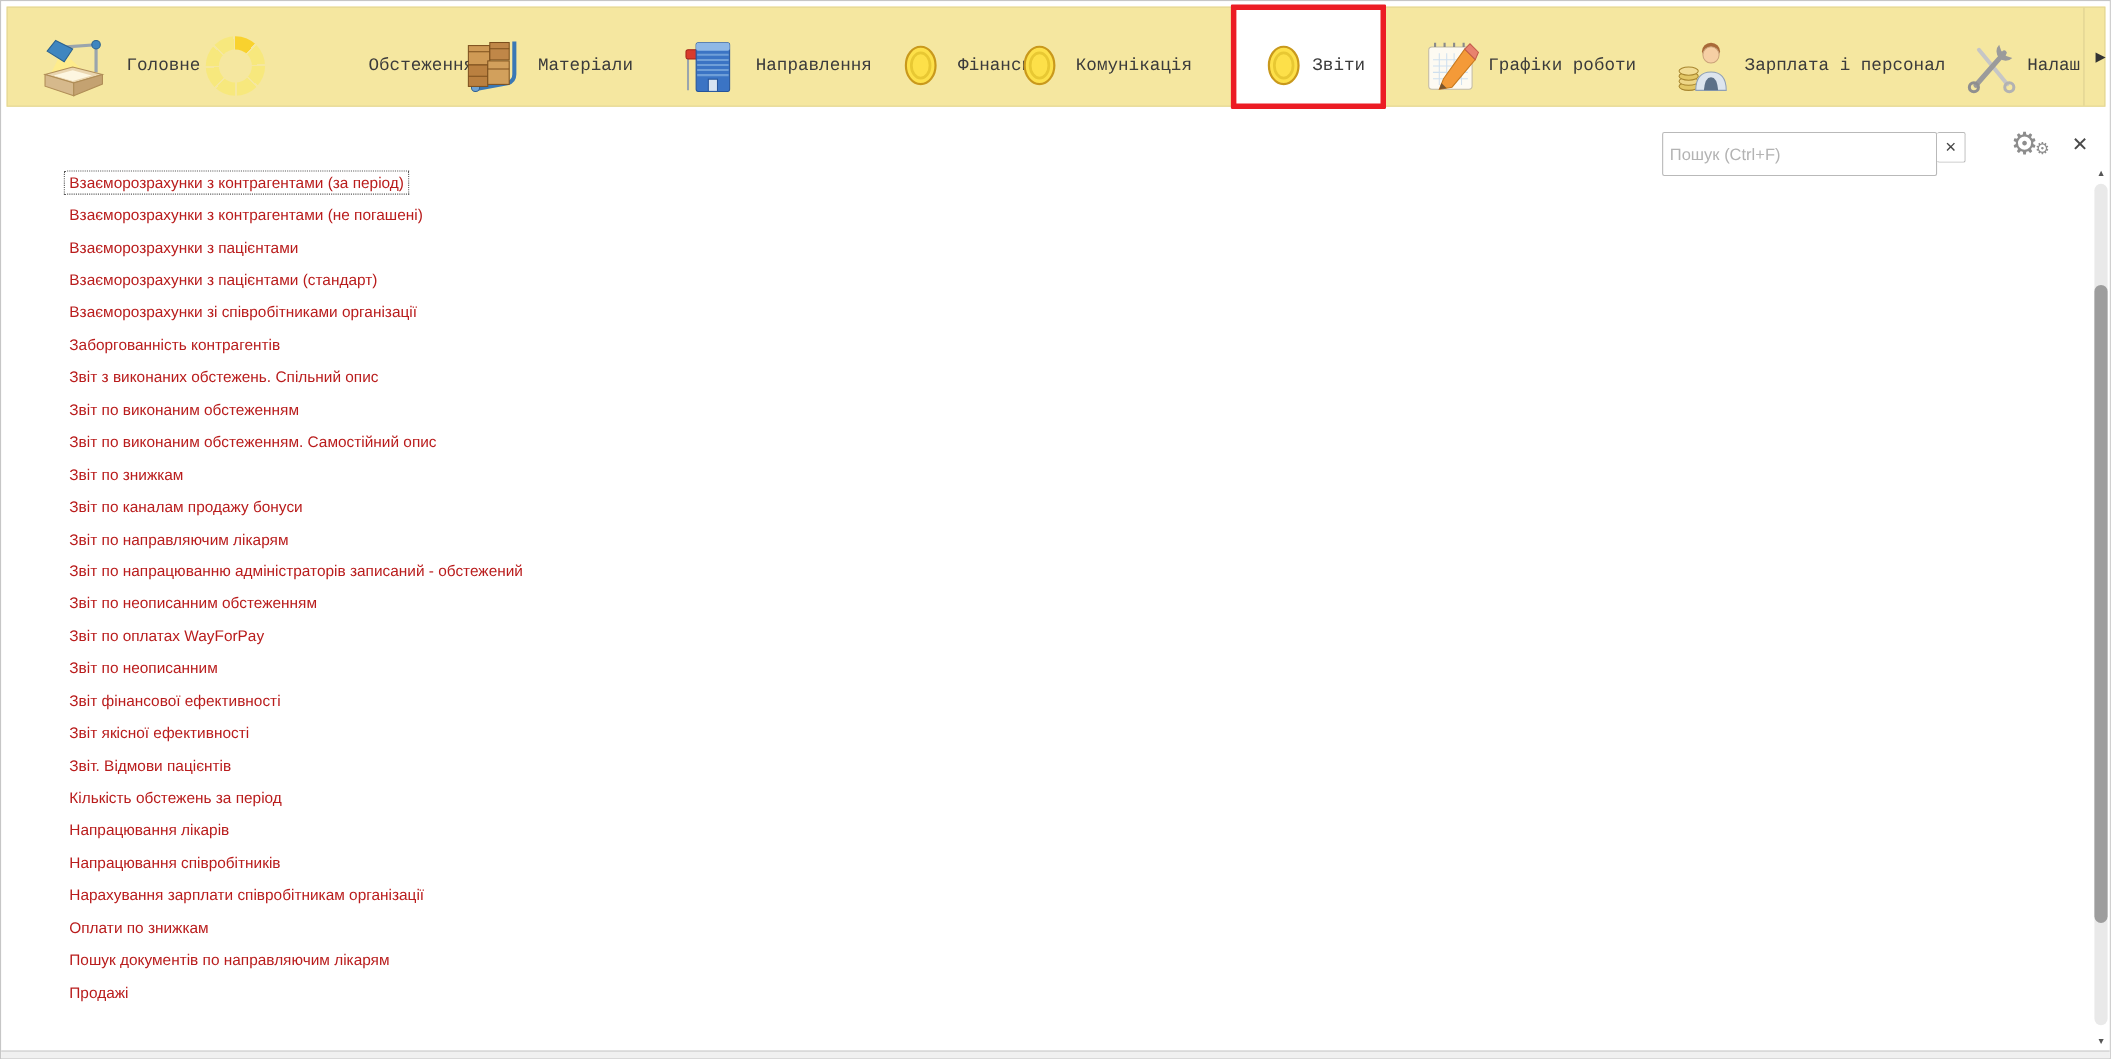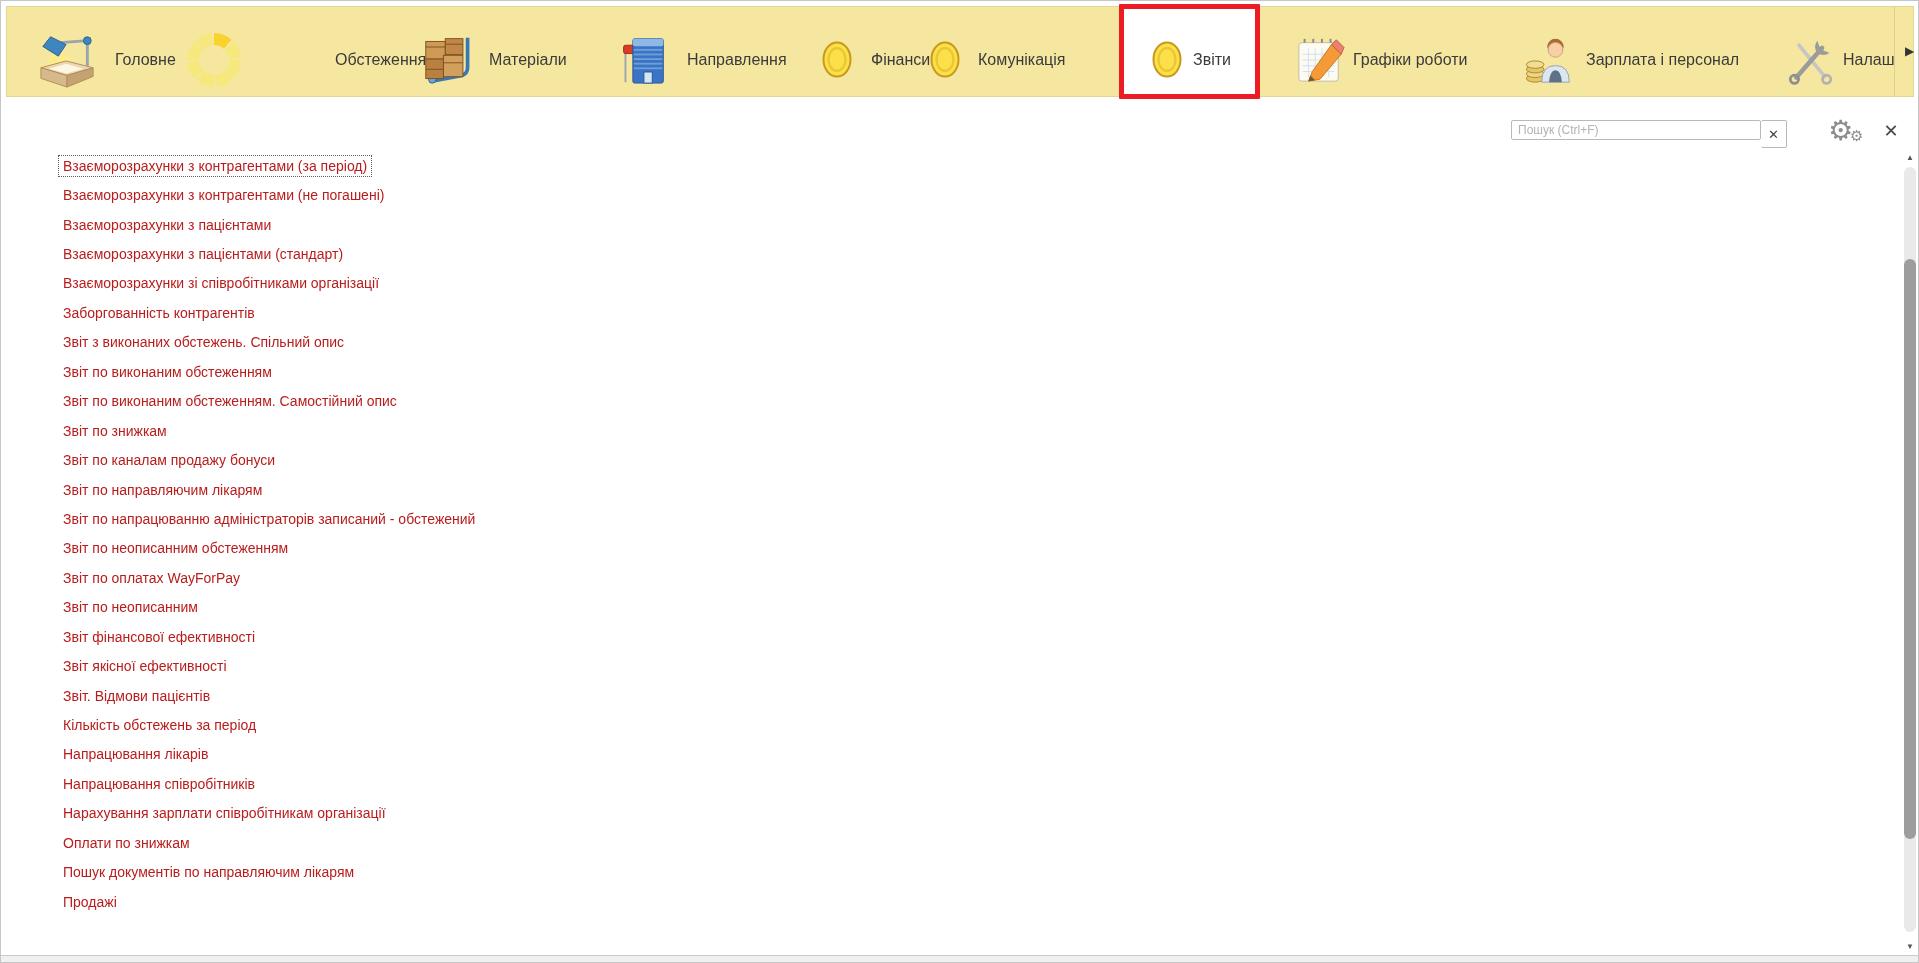--- a/index.html
+++ b/index.html
@@ -7,21 +7,21 @@
     position:relative;width:1919px;height:963px;overflow:hidden;
     box-sizing:border-box;border:1px solid #c6c6c6;background:#ffffff;
     font-family:"Liberation Sans","DejaVu Sans",sans-serif;
   }
   
   .topbar{
     position:absolute;left:5px;right:4px;top:5px;height:91px;
     background:#f5e7a0;border:1px solid #e3d693;box-sizing:border-box;
   }
   .menu-item{
-    position:absolute;top:0;height:105px;display:flex;align-items:center;cursor:pointer;z-index:2;
+    position:absolute;top:0;height:105px;display:flex;align-items:center;cursor:pointer;z-index:2;font-family:Liberation Mono, monospace;
   }
   .menu-icon{display:inline-block;flex:none;}
   .menu-icon svg{display:block;}
   .menu-label{
     font-size:16px;color:#3b3b3b;white-space:nowrap;
   }
   .selected-box{
     position:absolute;z-index:1;background:#ffffff;
     border:5px solid #ec1c24;box-sizing:border-box;border-radius:1px;
   }
@@ -46,22 +46,22 @@
   }
   .ring-icon::after{
     content:"";position:absolute;left:12px;top:12px;width:30px;height:30px;
     border-radius:50%;background:#f5e7a0;
   }
   
   .search-wrap{
     position:absolute;left:1510px;top:119px;height:28px;display:flex;z-index:4;
   }
   .search-input{
-    width:250px;height:20px;box-sizing:border-box;border:1px solid #b9b9b9;border-radius:2px;
-    font-family:"Liberation Sans","DejaVu Sans",sans-serif;font-size:12px;color:#333;
+    width:250px;height:40px;box-sizing:border-box;border:1px solid #b9b9b9;border-radius:2px;
+    font-family:"Liberation Sans","DejaVu Sans",sans-serif;font-size:15px;color:#333;
     padding:0 6px;outline:none;background:#fff;
   }
   .search-input::placeholder{color:#b3b3b3;}
   .search-clear{
     width:26px;height:28px;box-sizing:border-box;border:1px solid #b9b9b9;border-left:none;
     border-radius:2px;background:#fff;display:flex;align-items:center;justify-content:center;
     font-size:13px;color:#444;cursor:pointer;
   }
   .gear-btn{
     position:absolute;left:1827px;top:115px;width:40px;height:34px;cursor:pointer;z-index:4;

